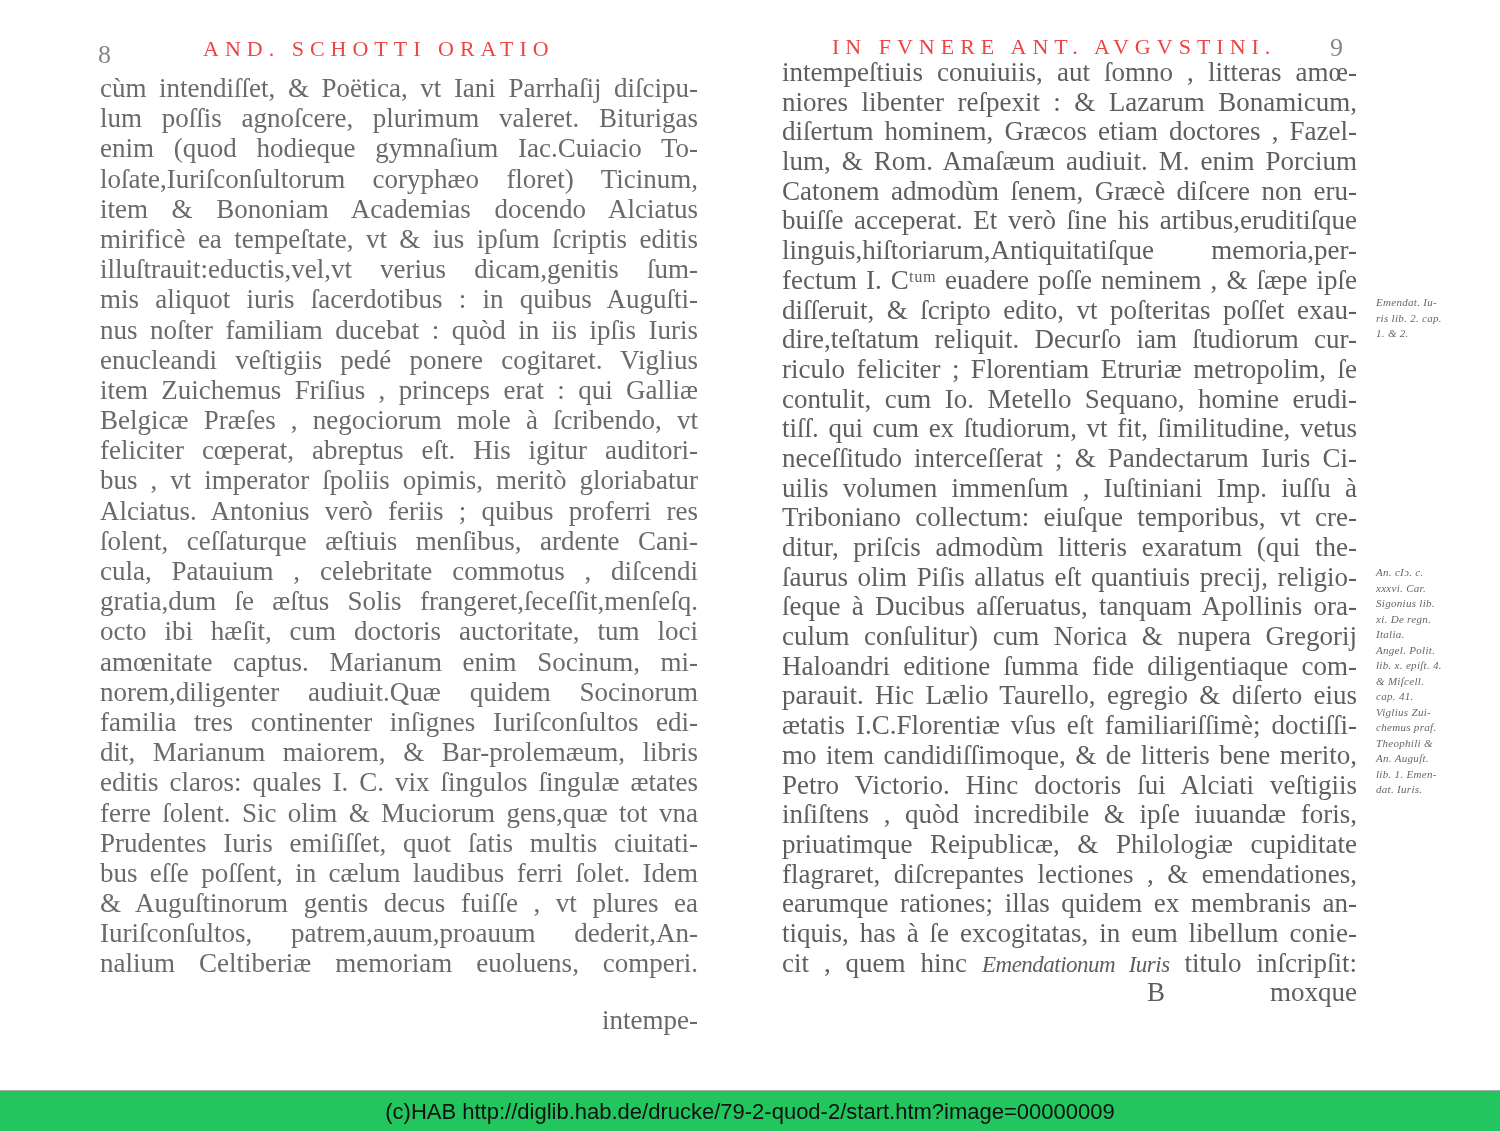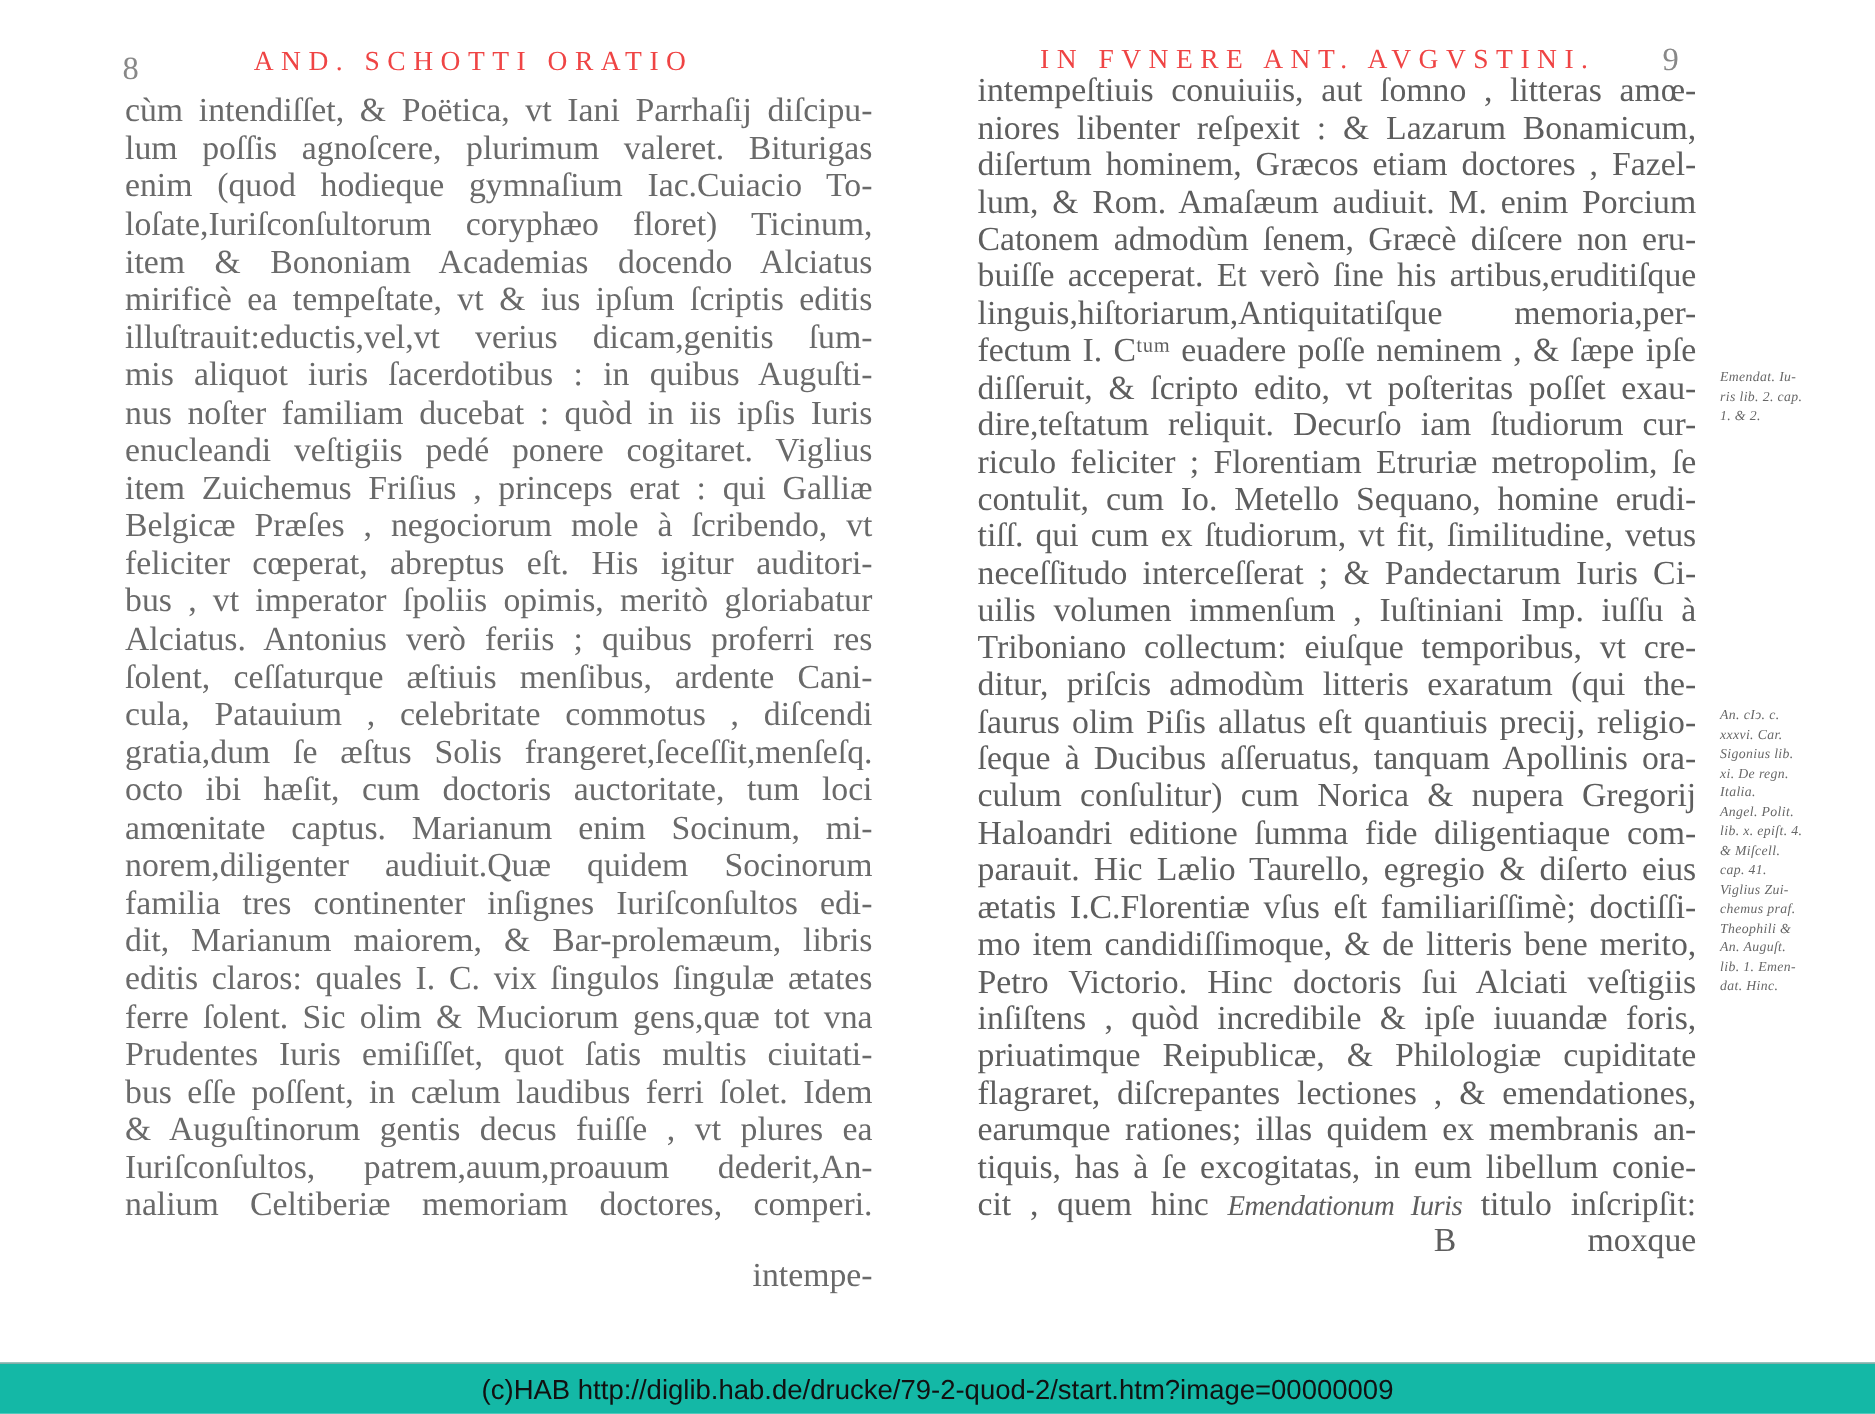--- a/index.html
+++ b/index.html
@@ -31,21 +31,21 @@
   .sig-mark { position: absolute; left: 365px; }
   .sig-catch { position: absolute; right: 0; margin-left: 13px; }
   .em-italic { font-style: italic; font-size: 23px; letter-spacing: -0.5px; }
   .margin-note {
     position: absolute; left: 636px; width: 110px;
     font-style: italic; font-size: 11px; line-height: 15.5px; color: #666;
     letter-spacing: 0.3px;
   }
   .footer {
     position: absolute; left: 0; top: 1090px; width: 1500px; height: 41px;
-    background: #14b8a6; border-top: 1px solid #a9a9a9;
+    background: #22c55e; border-top: 1px solid #a9a9a9;
     display: flex; align-items: center; justify-content: center;
   }
   .footer-text {
     font-family: "Liberation Sans", "DejaVu Sans", sans-serif;
     font-size: 22px; color: #111;
   }
 </style>
 </head>
 <body>
 
@@ -75,21 +75,21 @@
       <li class="line">amœnitate  captus.  Marianum enim Socinum,  mi-</li>
       <li class="line">norem,diligenter audiuit.Quæ quidem Socinorum</li>
       <li class="line">familia tres continenter inſignes Iuriſconſultos edi-</li>
       <li class="line">dit, Marianum maiorem,  &amp; Bar-prolemæum, libris</li>
       <li class="line">editis claros: quales I. C. vix ſingulos ſingulæ ætates</li>
       <li class="line">ferre ſolent. Sic olim &amp; Muciorum gens,quæ tot vna</li>
       <li class="line">Prudentes Iuris  emiſiſſet, quot ſatis multis ciuitati-</li>
       <li class="line">bus eſſe poſſent, in cælum laudibus ferri ſolet.  Idem</li>
       <li class="line">&amp; Auguſtinorum  gentis  decus  fuiſſe ,  vt  plures  ea</li>
       <li class="line">Iuriſconſultos, patrem,auum,proauum dederit,An-</li>
-      <li class="line">nalium  Celtiberiæ memoriam doctores,  comperi.</li>
+      <li class="line">nalium  Celtiberiæ memoriam euoluens,  comperi.</li>
       <li class="line last-right">intempe-</li>
     </ul>
 </div>
 
 <div class="page page-right">
   <div class="running-head" style="left:92px; top:34px;">IN FVNERE ANT. AVGVSTINI.</div>
   <div class="folio" style="left:590px; top:33px;">9</div>
   <ul class="lines lines-right" id="right-lines">
       <li class="line">intempeſtiuis conuiuiis,  aut ſomno ,  litteras amœ-</li>
       <li class="line">niores libenter reſpexit :  &amp; Lazarum  Bonamicum,</li>
@@ -140,19 +140,19 @@
       <div>Italia.</div>
       <div>Angel. Polit.</div>
       <div>lib. x. epiſt. 4.</div>
       <div>&amp; Miſcell.</div>
       <div>cap. 41.</div>
       <div>Viglius Zui-</div>
       <div>chemus praf.</div>
       <div>Theophili &amp;</div>
       <div>An. Auguſt.</div>
       <div>lib. 1. Emen-</div>
-      <div>dat. Hinc.</div>
+      <div>dat. Iuris.</div>
     </div>
 </div>
 
 <div class="footer">
   <span class="footer-text">(c)HAB http://diglib.hab.de/drucke/79-2-quod-2/start.htm?image=00000009</span>
 </div>
 
 </body></html>

